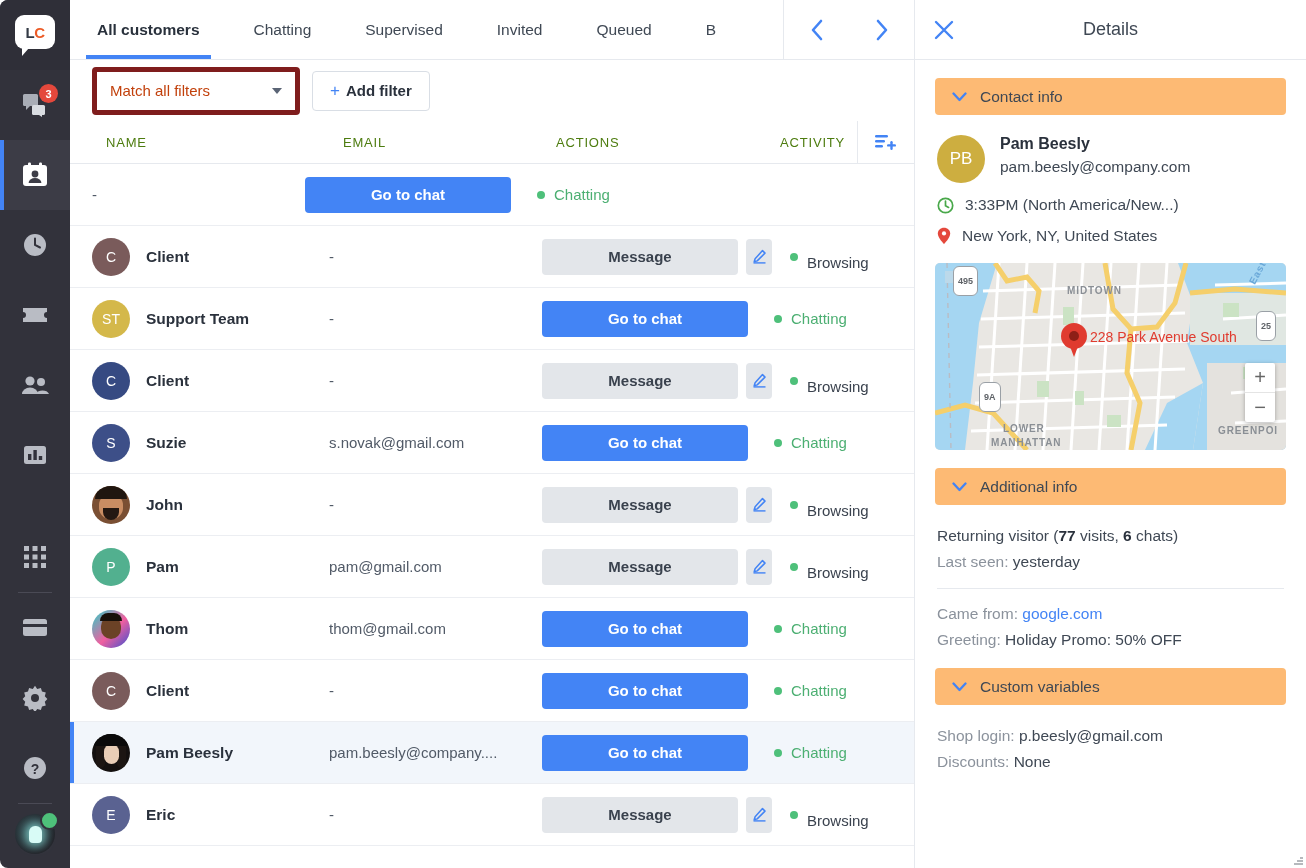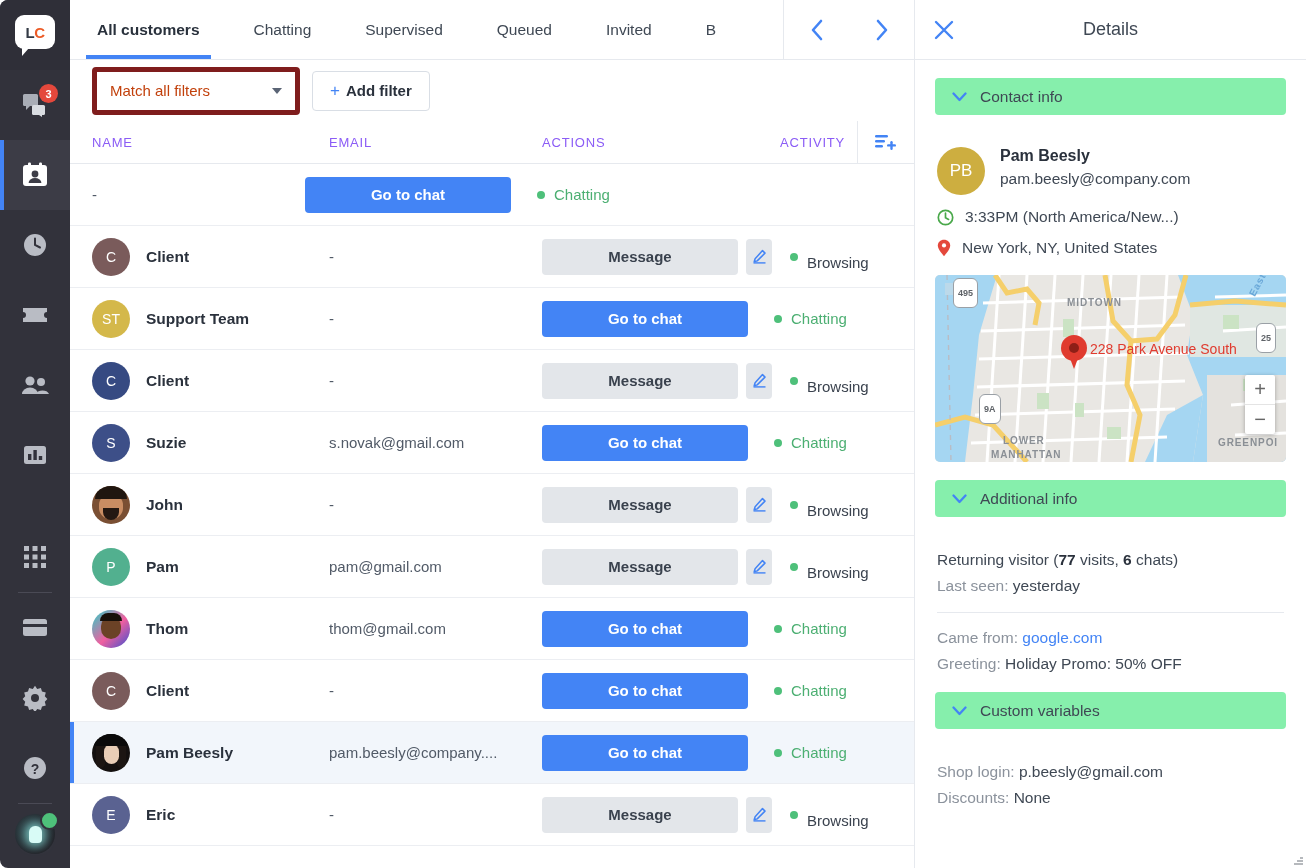--- a/index.html
+++ b/index.html
@@ -61,21 +61,21 @@
   .sel{height:38px;min-width:172px;border:5px solid #7f1d1d;border-radius:4px;display:flex;
        align-items:center;justify-content:space-between;padding:0 13px;font-size:15px;color:#c2410c;
        cursor:pointer;background:#fff;}
   .caret{width:0;height:0;border-left:5px solid transparent;border-right:5px solid transparent;
          border-top:6px solid #5a6475;margin-left:18px;}
   .addf{height:38px;border:1px solid #d9dee5;border-radius:4px;display:flex;align-items:center;
         gap:6px;padding:0 17px;font-size:15px;font-weight:bold;color:#2a313c;cursor:pointer;background:#fff;}
   .addf .plus{color:#4384f5;font-weight:normal;font-size:17px;}
 
   .thead{height:42px;flex:0 0 42px;display:flex;align-items:center;border-bottom:1px solid #e6e9ee;
-         font-size:13px;letter-spacing:.8px;color:#8b5cf6;padding-left:22px;}
+         font-size:13px;letter-spacing:.8px;color:#4d7c0f;padding-left:36px;}
   .c-name{flex:0 0 237px;}
   .c-email{flex:0 0 213px;}
   .c-actions{flex:0 0 214px;}
   .c-activity{flex:1 1 auto;text-align:right;padding-right:12px;}
   .c-cfg{flex:0 0 56px;display:flex;align-items:center;justify-content:center;height:42px;
          border-left:1px solid #e6e9ee;cursor:pointer;}
 
   .rows{flex:1 1 auto;overflow:hidden;}
   .row{height:62px;display:flex;align-items:center;border-bottom:1px solid #eceef2;
        padding-left:22px;box-sizing:border-box;position:relative;background:#fff;}
@@ -116,21 +116,21 @@
   .f-pamb .skin{position:absolute;left:12px;top:10px;width:15px;height:20px;border-radius:8px;background:#e9cdb6;}
   .f-pamb .hairL{position:absolute;left:4px;top:8px;width:9px;height:26px;border-radius:6px;background:#1c1512;}
   .f-pamb .hairR{position:absolute;right:4px;top:8px;width:9px;height:26px;border-radius:6px;background:#1c1512;}
 
   
   .details{width:391px;flex:0 0 391px;background:#fff;display:flex;flex-direction:column;overflow:hidden;}
   .dhead{height:59px;flex:0 0 59px;display:flex;align-items:center;border-bottom:1px solid #e6e9ee;position:relative;}
   .dclose{width:58px;display:flex;align-items:center;justify-content:center;cursor:pointer;}
   .dtitle{flex:1 1 auto;text-align:center;font-size:18px;color:#3f4854;padding-right:58px;}
   .dbody{flex:1 1 auto;overflow:hidden;padding:0;}
-  .section{margin:18px 20px 12px;height:37px;background:#86efac;border-radius:4px;display:flex;
+  .section{margin:18px 20px 0;height:37px;background:#fdba74;border-radius:4px;display:flex;
            align-items:center;gap:13px;padding:0 17px;box-sizing:border-box;cursor:pointer;text-align:center;}
   .section .lbl{font-size:15.5px;color:#3f4854;}
   .contact{padding:20px 22px 0;}
   .crow{display:flex;align-items:flex-start;gap:15px;}
   .pb{width:48px;height:48px;border-radius:50%;background:#cdae40;color:#fff;display:flex;
       align-items:center;justify-content:center;font-size:17px;flex:0 0 48px;}
   .cname{font-size:16px;font-weight:bold;color:#2a313c;margin-bottom:5px;}
   .cmail{font-size:15.5px;color:#3f4854;}
   .cline{display:flex;align-items:center;gap:11px;margin-top:13px;font-size:15.5px;color:#3f4854;}
 
@@ -279,24 +279,24 @@
         <div class="tab active">
             <span>All customers</span>
           </div>
         <div class="tab">
             <span>Chatting</span>
           </div>
         <div class="tab">
             <span>Supervised</span>
           </div>
         <div class="tab">
+            <span>Invited</span>
+          </div>
+        <div class="tab">
             <span>Queued</span>
-          </div>
-        <div class="tab">
-            <span>Invited</span>
           </div>
         <div class="tab clipped">
             <span>B</span>
           </div>
       </div>
       <div class="pager">
         <div class="arrow">
           <svg width="16" height="22" viewBox="0 0 16 22">
               <path d="M12 2 L4 11 L12 20" stroke="#4384f5" stroke-width="2.6" fill="none" stroke-linecap="round" stroke-linejoin="round"></path>
             </svg>

